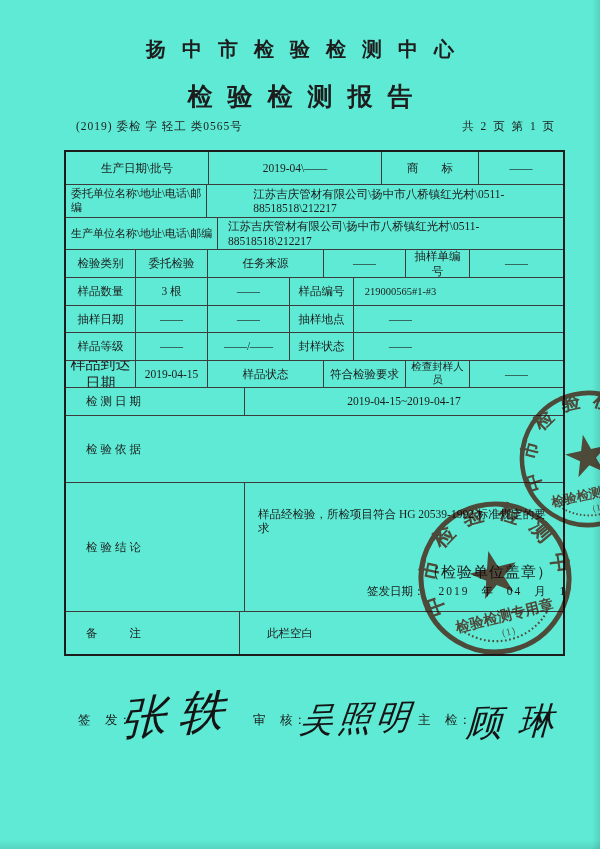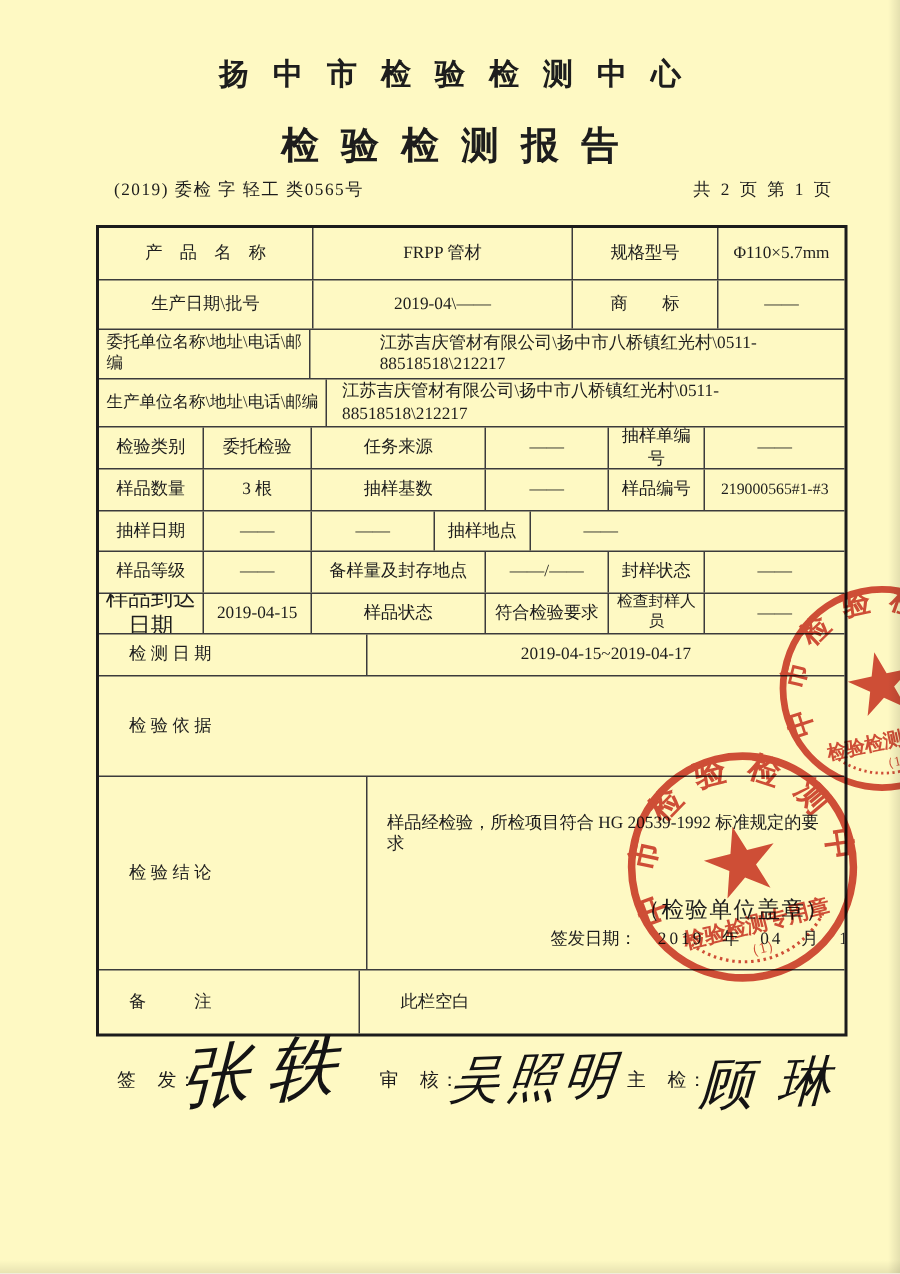--- a/index.html
+++ b/index.html
@@ -1,18 +1,18 @@
 <!DOCTYPE html>
 <html><head>
 <meta charset="utf-8">
 <style>
   html,body{margin:0;padding:0;background:#e9e9e9;}
   .page{
     position:relative;width:600px;height:849px;margin:0 auto;
-    background:#fef9c3;overflow:hidden;
+    background:#5eead4;overflow:hidden;
     font-family:"Liberation Serif","DejaVu Serif",serif;
     color:#1d1d1d;
   }
   
   .scan-right{position:absolute;top:0;right:0;width:8px;height:100%;
     background:linear-gradient(to right,rgba(0,0,0,0),rgba(0,0,0,.10));}
   .scan-bottom{position:absolute;left:0;bottom:0;width:100%;height:9px;
     background:linear-gradient(to bottom,rgba(0,0,0,0),rgba(0,0,0,.09));}
 
   .org-title{position:absolute;top:36px;left:0;width:100%;text-align:center;
@@ -54,26 +54,20 @@
 
 <div class="page">
 
   <div class="org-title">扬中市检验检测中心</div>
   <div class="report-title">检验检测报告</div>
   <div class="doc-no">(2019) 委检 字 轻工 类0565号</div>
   <div class="page-ind">共 2 页 第 1 页</div>
 
   <div class="tbl">
 
-    <div class="row" style="height:34px;">
-      <div class="cell" style="width:143px;">产　品　名　称</div>
-      <div class="cell" style="width:173px;">FRPP 管材</div>
-      <div class="cell" style="width:97px;">规格型号</div>
-      <div class="cell" style="width:84px;">Φ110×5.7mm</div>
-    </div>
 
     <div class="row" style="height:32px;">
       <div class="cell" style="width:143px;">生产日期\批号</div>
       <div class="cell" style="width:173px;">2019-04\——</div>
       <div class="cell" style="width:97px;">商　　标</div>
       <div class="cell" style="width:84px;">——</div>
     </div>
 
     <div class="row" style="height:32px;gap:36px;">
       <div class="cell left" style="width:152px;font-size:11px;padding-left:5px;">委托单位名称\地址\电话\邮编</div>
@@ -90,38 +84,36 @@
       <div class="cell" style="width:72px;">委托检验</div>
       <div class="cell" style="width:116px;">任务来源</div>
       <div class="cell" style="width:82px;">——</div>
       <div class="cell" style="width:64px;">抽样单编号</div>
       <div class="cell" style="width:93px;">——</div>
     </div>
 
     <div class="row" style="height:27px;">
       <div class="cell" style="width:70px;">样品数量</div>
       <div class="cell" style="width:72px;">3 根</div>
-      <div class="cell" style="width:116px;">抽样基数</div>
       <div class="cell" style="width:82px;">——</div>
       <div class="cell" style="width:64px;">样品编号</div>
       <div class="cell sm" style="width:93px;">219000565#1-#3</div>
     </div>
 
     <div class="row" style="height:26px;font-family:Liberation Serif, serif;">
       <div class="cell" style="width:70px;">抽样日期</div>
       <div class="cell" style="width:72px;">——</div>
       <div class="cell" style="width:82px;">——</div>
       <div class="cell" style="width:64px;">抽样地点</div>
       <div class="cell" style="width:93px;">——</div>
     </div>
 
     <div class="row" style="height:27px;">
       <div class="cell" style="width:70px;">样品等级</div>
       <div class="cell" style="width:72px;">——</div>
-      <div class="cell" style="width:116px;">备样量及封存地点</div>
       <div class="cell" style="width:82px;">——/——</div>
       <div class="cell" style="width:64px;">封样状态</div>
       <div class="cell" style="width:93px;">——</div>
     </div>
 
     <div class="row" style="height:26px;">
       <div class="cell" style="width:70px;font-size:15px;">样品到达日期</div>
       <div class="cell" style="width:72px;">2019-04-15</div>
       <div class="cell" style="width:116px;">样品状态</div>
       <div class="cell" style="width:82px;">符合检验要求</div>

